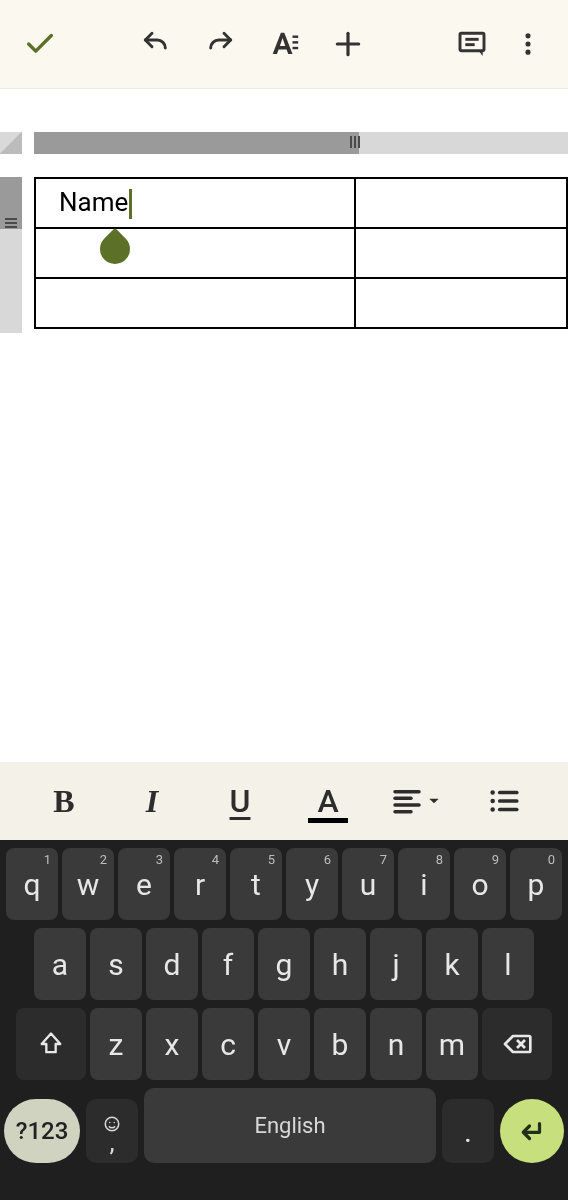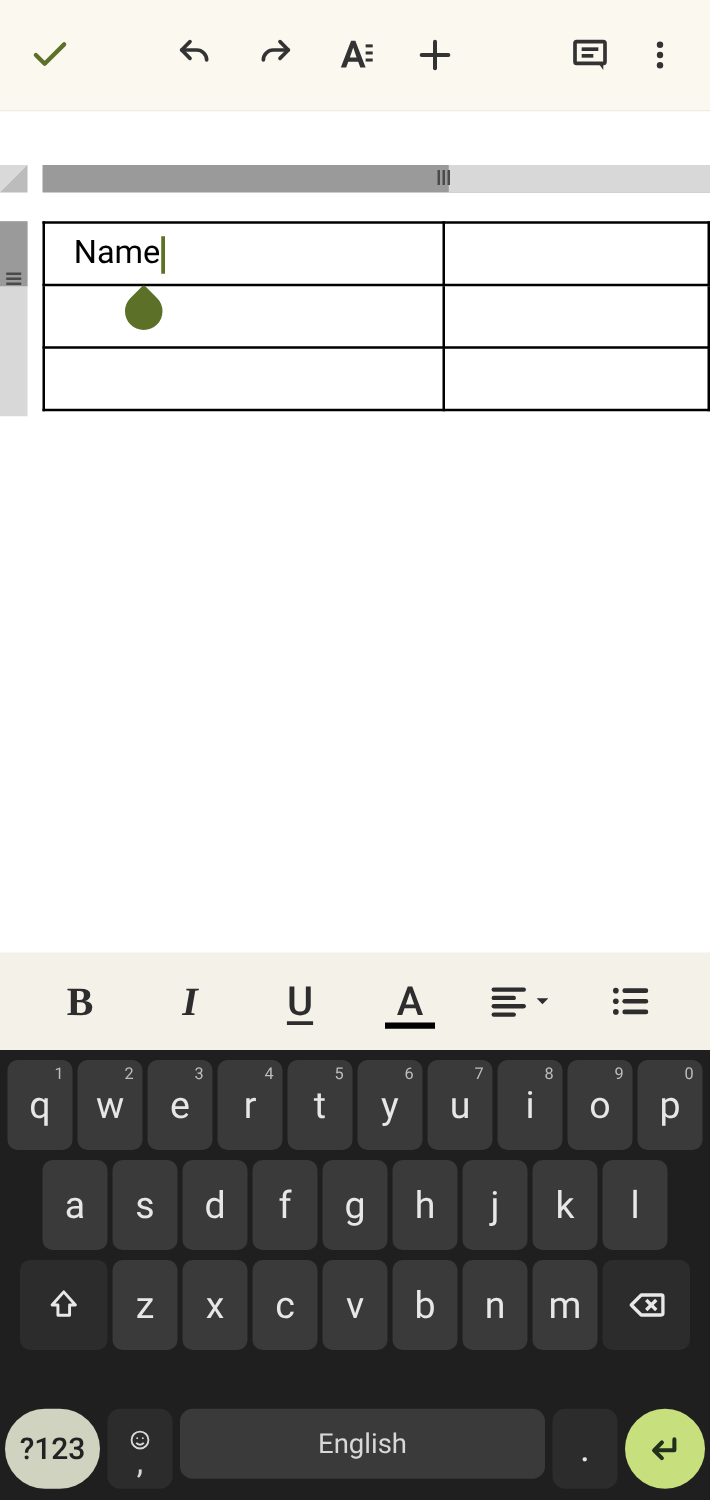--- a/index.html
+++ b/index.html
@@ -107,33 +107,33 @@
   }
   .kb-row{ display:flex; justify-content:center; gap:4px; margin-bottom:8px;}
   .key{
     background:#3a3a3a; border-radius:8px; height:72px;
     display:flex; align-items:center; justify-content:center;
     font-size:30px; position:relative; flex:1; max-width:52px;
   }
   .key .sup{ position:absolute; top:4px; right:7px; font-size:13px; color:#bdbdbd;}
   .row2{ padding:0 28px;}
   .key-shift,.key-back{ background:#2c2c2c; max-width:70px; flex:1.3;}
-  .kb-row4{ display:flex; gap:6px; align-items:flex-start;margin-top:39px;}
+  .kb-row4{ display:flex; gap:6px; align-items:flex-end;}
   .key-sym{
     background:#cfd3c0; color:#222; border-radius:36px; height:64px; width:76px;
     display:flex; align-items:center; justify-content:center; font-size:24px; font-weight:500;
   }
   .key-emoji{
     background:#2c2c2c; border-radius:10px; height:64px; width:52px;
     display:flex; flex-direction:column; align-items:center; justify-content:center; gap:4px;
     font-size:18px; color:#d8d8d8;
   }
   .key-emoji .comma{ font-size:26px; line-height:10px;}
   .key-space{
-    background:#3a3a3a; border-radius:10px; height:56px; flex:1;
+    background:#3a3a3a; border-radius:10px; height:75px; flex:1;
     display:flex; align-items:center; justify-content:center; font-size:22px; color:#d8d8d8;
   }
   .key-dot{
     background:#2c2c2c; border-radius:10px; height:64px; width:52px;
     display:flex; align-items:center; justify-content:center; font-size:30px;
   }
   .key-enter{
     background:#c7df7c; color:#20301a; border-radius:50%; height:64px; width:64px;
     display:flex; align-items:center; justify-content:center;
   }

